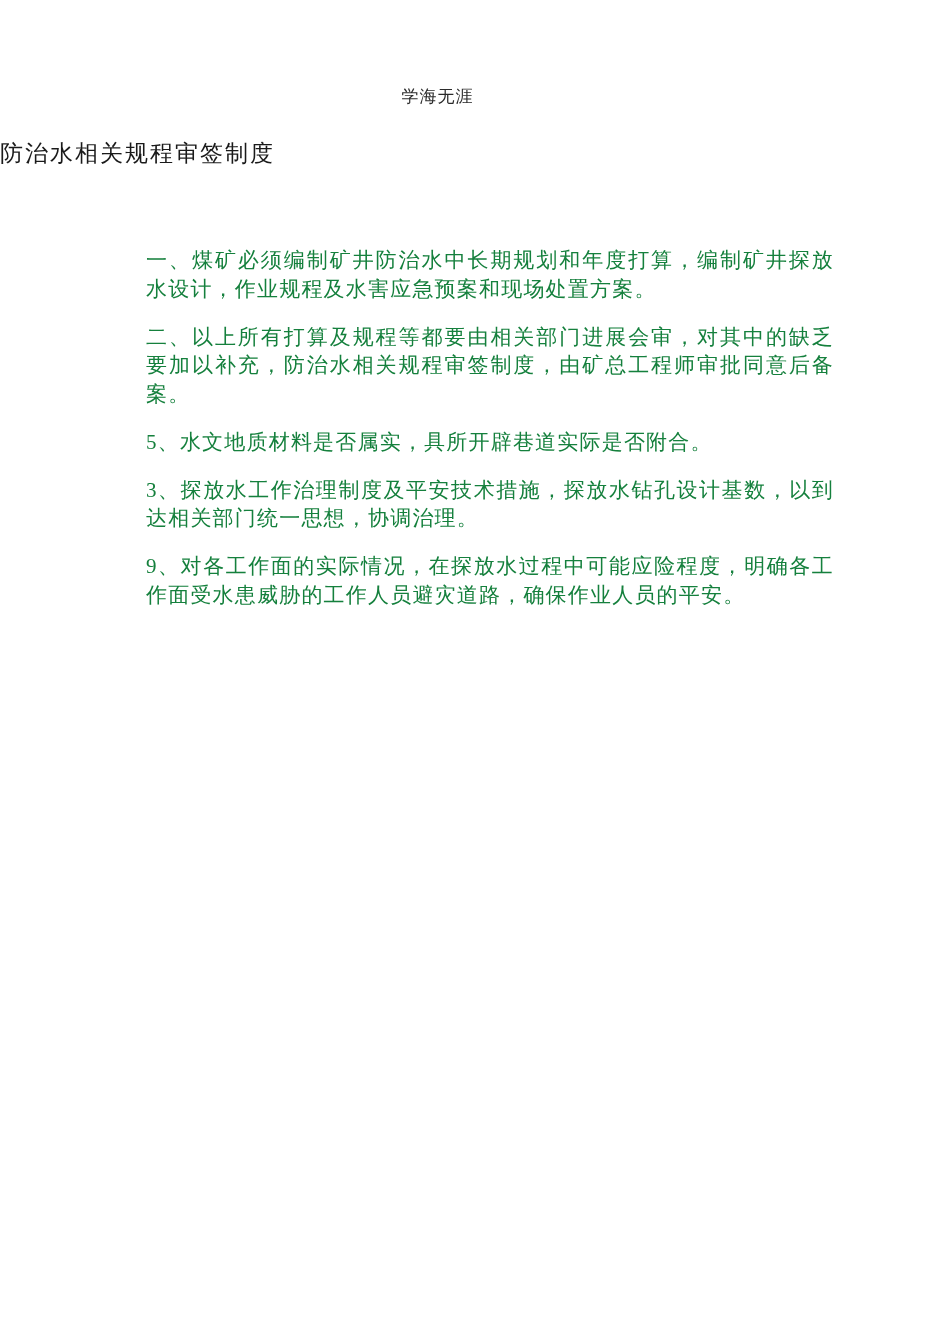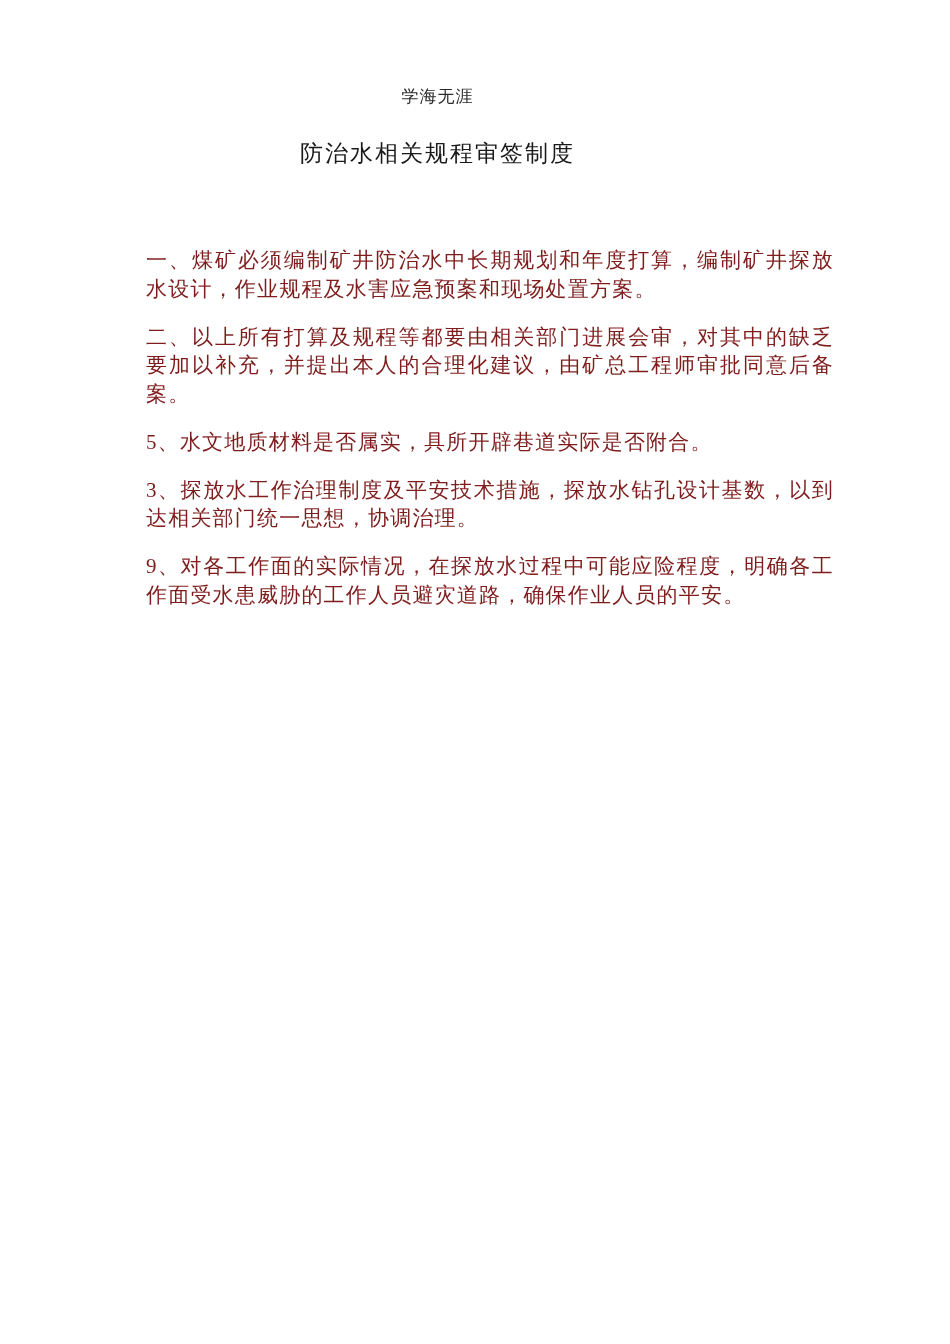--- a/index.html
+++ b/index.html
@@ -26,52 +26,52 @@
       font-size: 17px;
       letter-spacing: 1px;
       color: #2b2b2b;
       line-height: 22px;
     }
     .doc-title {
       position: absolute;
       top: 112px;
       left: 0;
       width: 100%;
-      text-align: center;
+      text-align: left;
       font-size: 23px;
       letter-spacing: 2px;
       color: #1a1a1a;
       line-height: 34px;
       font-weight: normal;
     }
     .doc-body {
       position: absolute;
       top: 221px;
       left: 146px;
       width: 688px;
       font-size: 21px;
       line-height: 28.5px;
       letter-spacing: 1.2px;
       text-align: justify;
-      color: #7f1d1d;
+      color: #15803d;
     }
     .doc-body p {
       margin: 0 0 19.5px 0;
     }
   </style>
 </head>
 <body>
 
 <div class="page">
 
   <div class="doc-header">学海无涯</div>
 
   <div class="doc-title">防治水相关规程审签制度</div>
 
   <div class="doc-body">
     <p>一、煤矿必须编制矿井防治水中长期规划和年度打算，编制矿井探放水设计，作业规程及水害应急预案和现场处置方案。</p>
-    <p>二、以上所有打算及规程等都要由相关部门进展会审，对其中的缺乏要加以补充，并提出本人的合理化建议，由矿总工程师审批同意后备案。</p>
+    <p>二、以上所有打算及规程等都要由相关部门进展会审，对其中的缺乏要加以补充，防治水相关规程审签制度，由矿总工程师审批同意后备案。</p>
     <p>5、水文地质材料是否属实，具所开辟巷道实际是否附合。</p>
     <p>3、探放水工作治理制度及平安技术措施，探放水钻孔设计基数，以到达相关部门统一思想，协调治理。</p>
     <p>9、对各工作面的实际情况，在探放水过程中可能应险程度，明确各工作面受水患威胁的工作人员避灾道路，确保作业人员的平安。</p>
   </div>
 
 </div>
 
 </body></html>

